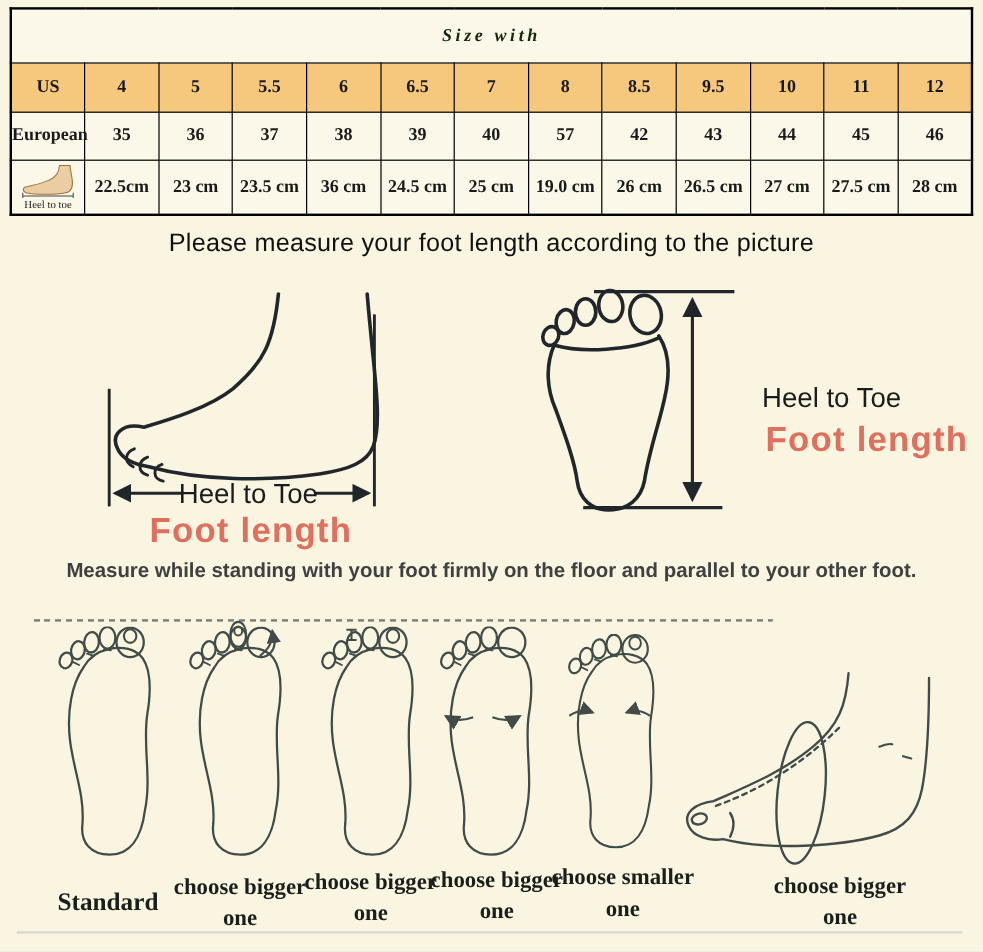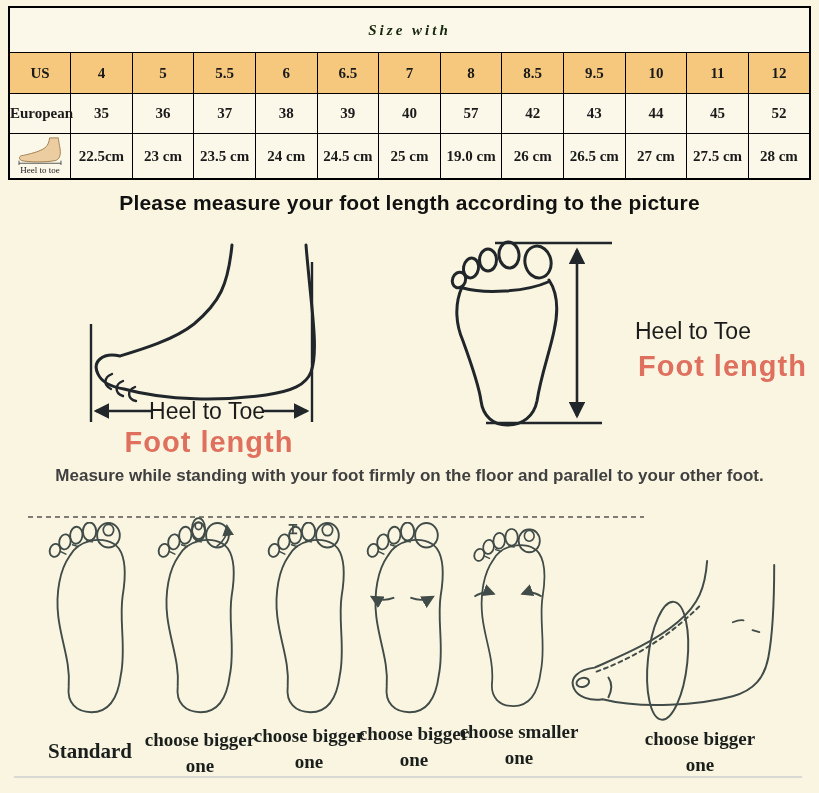--- a/index.html
+++ b/index.html
@@ -26,21 +26,21 @@
   }
   tr.us-row td{background:#f6c87e;height:40px;}
   tr.eu-row td{height:39px;margin-top:36px;}
   tr.len-row td{height:44px;}
   td.rowhead{width:76px;}
   .icon-cell-inner{display:flex;flex-direction:column;align-items:center;justify-content:center;line-height:1;}
   .icon-caption{font-family:"Liberation Serif", serif;font-size:9px;font-weight:normal;margin-top:1px;}
   
   .heading{
     position:absolute;left:0;top:191px;width:819px;text-align:center;
-    font-size:21px;font-weight:bold;letter-spacing:0.2px;color:#111;
+    font-size:21px;font-weight:normal;letter-spacing:0.2px;color:#111;
   }
   .note{
     position:absolute;left:0;top:466px;width:819px;text-align:center;
     font-size:17px;font-weight:bold;color:#404040;
   }
   
   svg.art{position:absolute;overflow:visible;}
   svg.art.dark{color:#20262a;}
   svg.art.soft{color:#414c48;}
   svg.art text{font-family:"Liberation Sans", sans-serif;}
@@ -111,36 +111,36 @@
       <td>36</td>
       <td>37</td>
       <td>38</td>
       <td>39</td>
       <td>40</td>
       <td>57</td>
       <td>42</td>
       <td>43</td>
       <td>44</td>
       <td>45</td>
-      <td>52</td>
+      <td>46</td>
     </tr>
     <tr class="len-row">
       <td class="rowhead">
         <div class="icon-cell-inner">
           <svg width="50" height="28" viewBox="0 0 52 32">
             <path d="M37 1 C36 8 34 12 27 15 C21 18 11 20 7 21 C2 21 1 25 5 27 C14 29 33 29 43 27 C48 26 50 21 49 14 C48 8 47 3 47 1 Z" fill="#eccda2" stroke="#97743f" stroke-width="1"></path>
             <path d="M2 30 H50 M2 27 V32 M50 27 V32" stroke="#444" stroke-width="1" fill="none"></path>
           </svg>
           <span class="icon-caption">Heel to toe</span>
         </div>
       </td>
       <td>22.5cm</td>
       <td>23 cm</td>
       <td>23.5 cm</td>
-      <td>24 cm</td>
+      <td>36 cm</td>
       <td>24.5 cm</td>
       <td>25 cm</td>
       <td>19.0 cm</td>
       <td>26 cm</td>
       <td>26.5 cm</td>
       <td>27 cm</td>
       <td>27.5 cm</td>
       <td>28 cm</td>
     </tr>
   </tbody>

